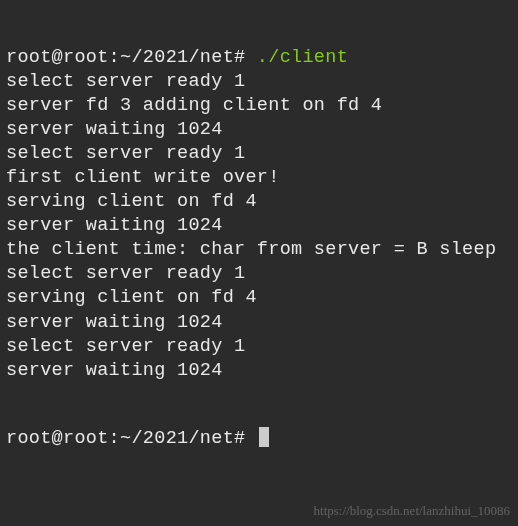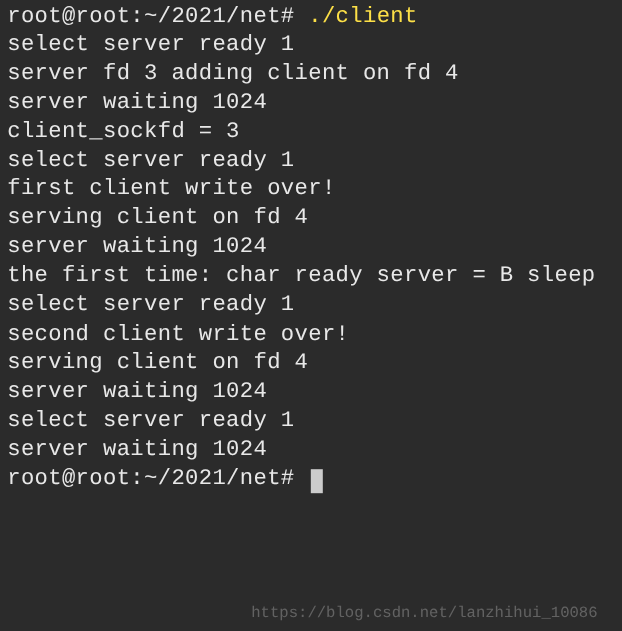--- a/index.html
+++ b/index.html
@@ -20,65 +20,64 @@
       position: relative;
       letter-spacing: 0.3px;
     }
     .terminal-line {
       white-space: pre;
       display: block;
     }
     .prompt-line {
       white-space: pre;
       display: flex;
-      align-items: flex-end;
+      align-items: flex-start;
+      margin-top: 44px;
     }
     .prompt {
       color: #e8e8e8;
     }
     .command {
-      color: #fde047;
+      color: #84cc16;
     }
     .cursor {
       display: inline-block;
       width: 10px;
       height: 20px;
       background: #cccccc;
       vertical-align: text-bottom;
       margin-left: 2px;
     }
     .watermark {
       position: absolute;
       bottom: 6px;
-      right: 20px;
+      right: 8px;
       color: rgba(200,200,200,0.35);
       font-size: 13px;
-      font-family: Liberation Mono, monospace;
+      font-family: Liberation Serif, serif;
       letter-spacing: 0;
       pointer-events: none;
     }
   </style>
 </head>
 <body>
 
 <div>
   <div class="prompt-line">
     <span class="prompt">root@root:~/2021/net#</span><span> </span><span class="command">./client</span>
   </div>
   <div class="terminal-line">select server ready 1</div>
   <div class="terminal-line">server fd 3 adding client on fd 4</div>
   <div class="terminal-line">server waiting 1024</div>
-  <div class="terminal-line">client_sockfd = 3</div>
   <div class="terminal-line">select server ready 1</div>
   <div class="terminal-line">first client write over!</div>
   <div class="terminal-line">serving client on fd 4</div>
   <div class="terminal-line">server waiting 1024</div>
-  <div class="terminal-line">the first time: char ready server = B sleep</div>
+  <div class="terminal-line">the client time: char from server = B sleep</div>
   <div class="terminal-line">select server ready 1</div>
-  <div class="terminal-line">second client write over!</div>
   <div class="terminal-line">serving client on fd 4</div>
   <div class="terminal-line">server waiting 1024</div>
   <div class="terminal-line">select server ready 1</div>
   <div class="terminal-line">server waiting 1024</div>
   <div class="prompt-line">
     <span class="prompt">root@root:~/2021/net#</span><span> </span><span class="cursor"></span>
   </div>
 </div>
 
 <div class="watermark">https://blog.csdn.net/lanzhihui_10086</div>

